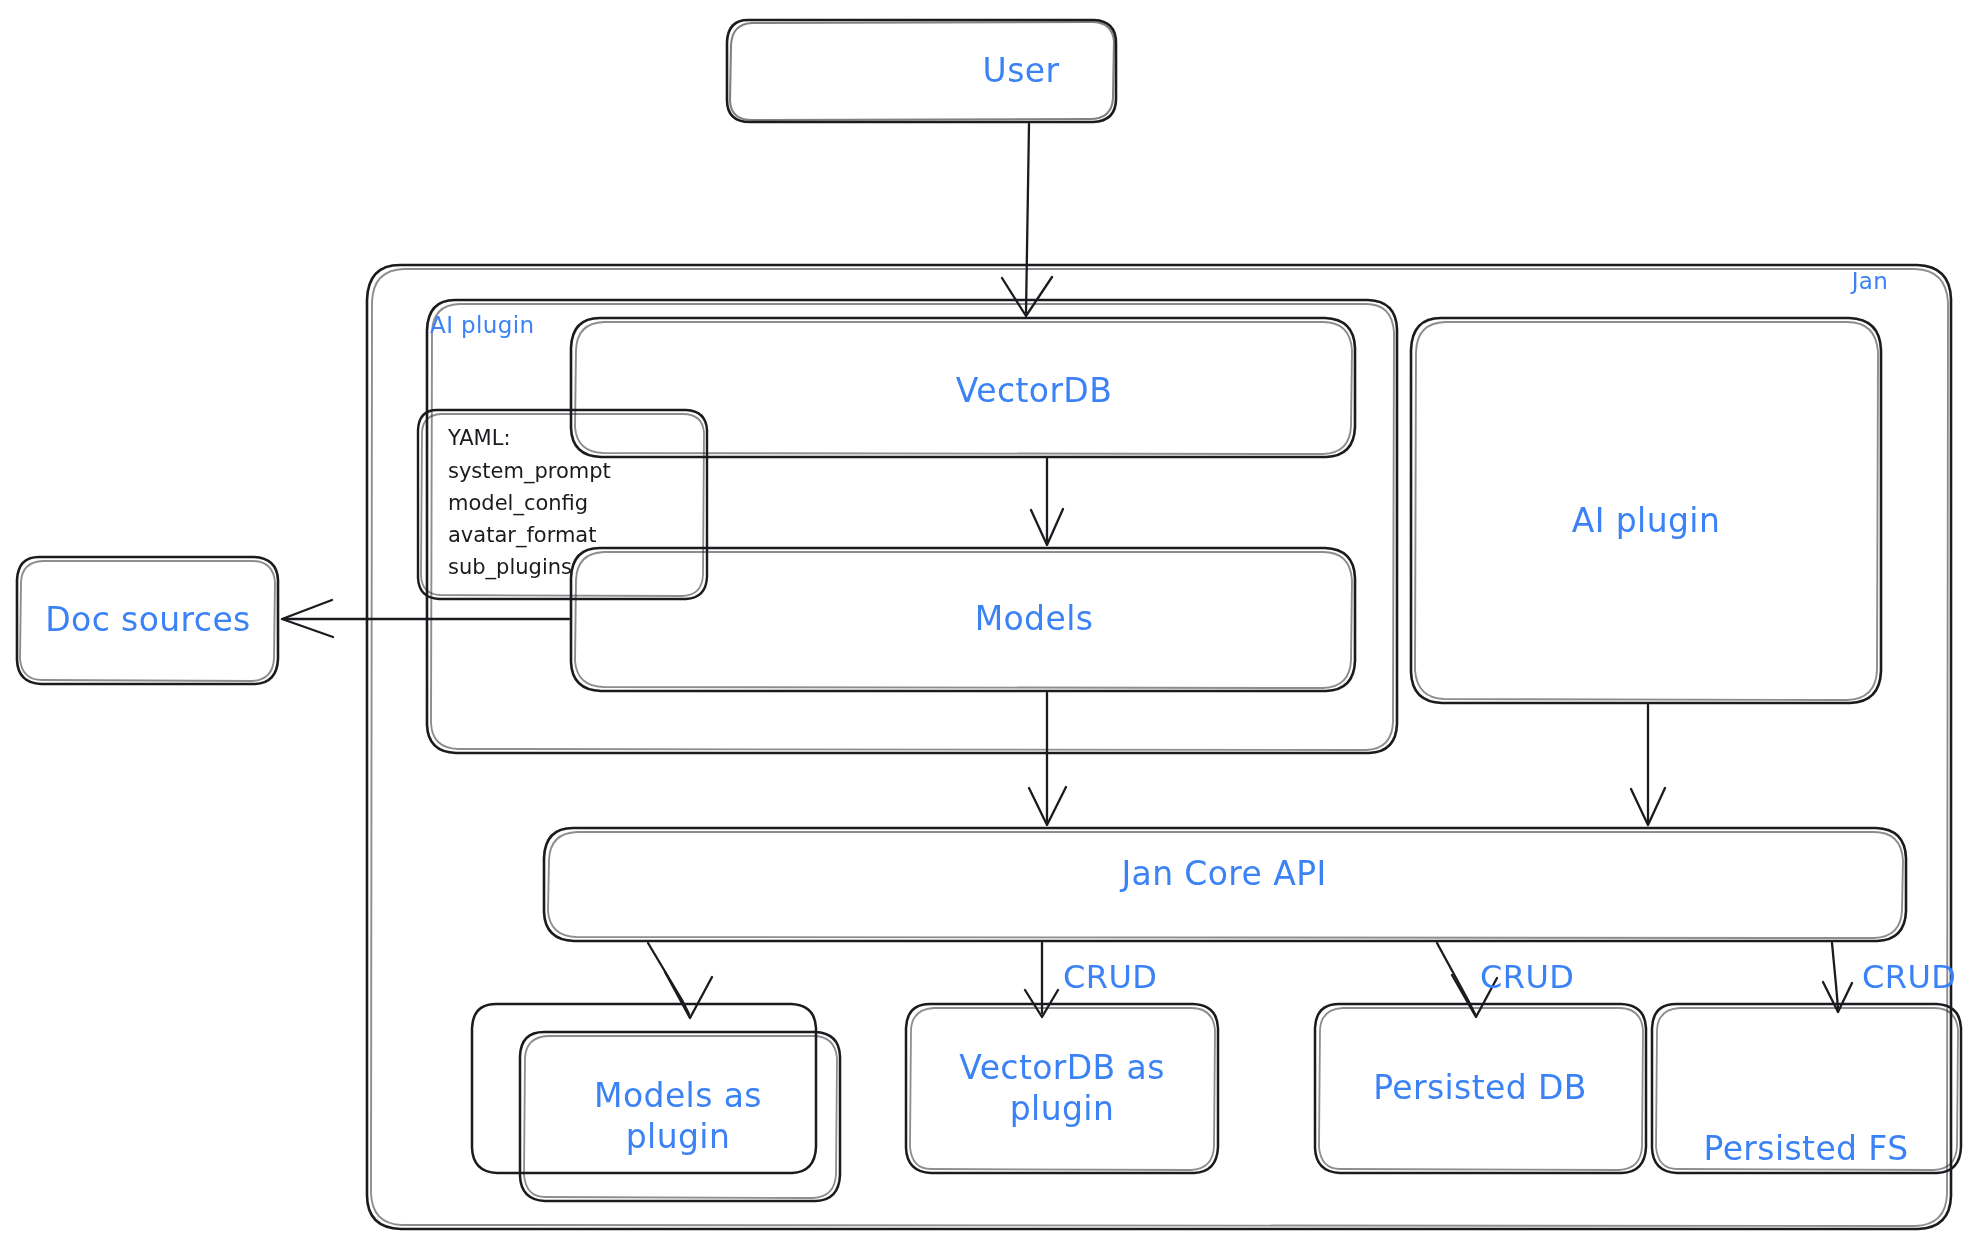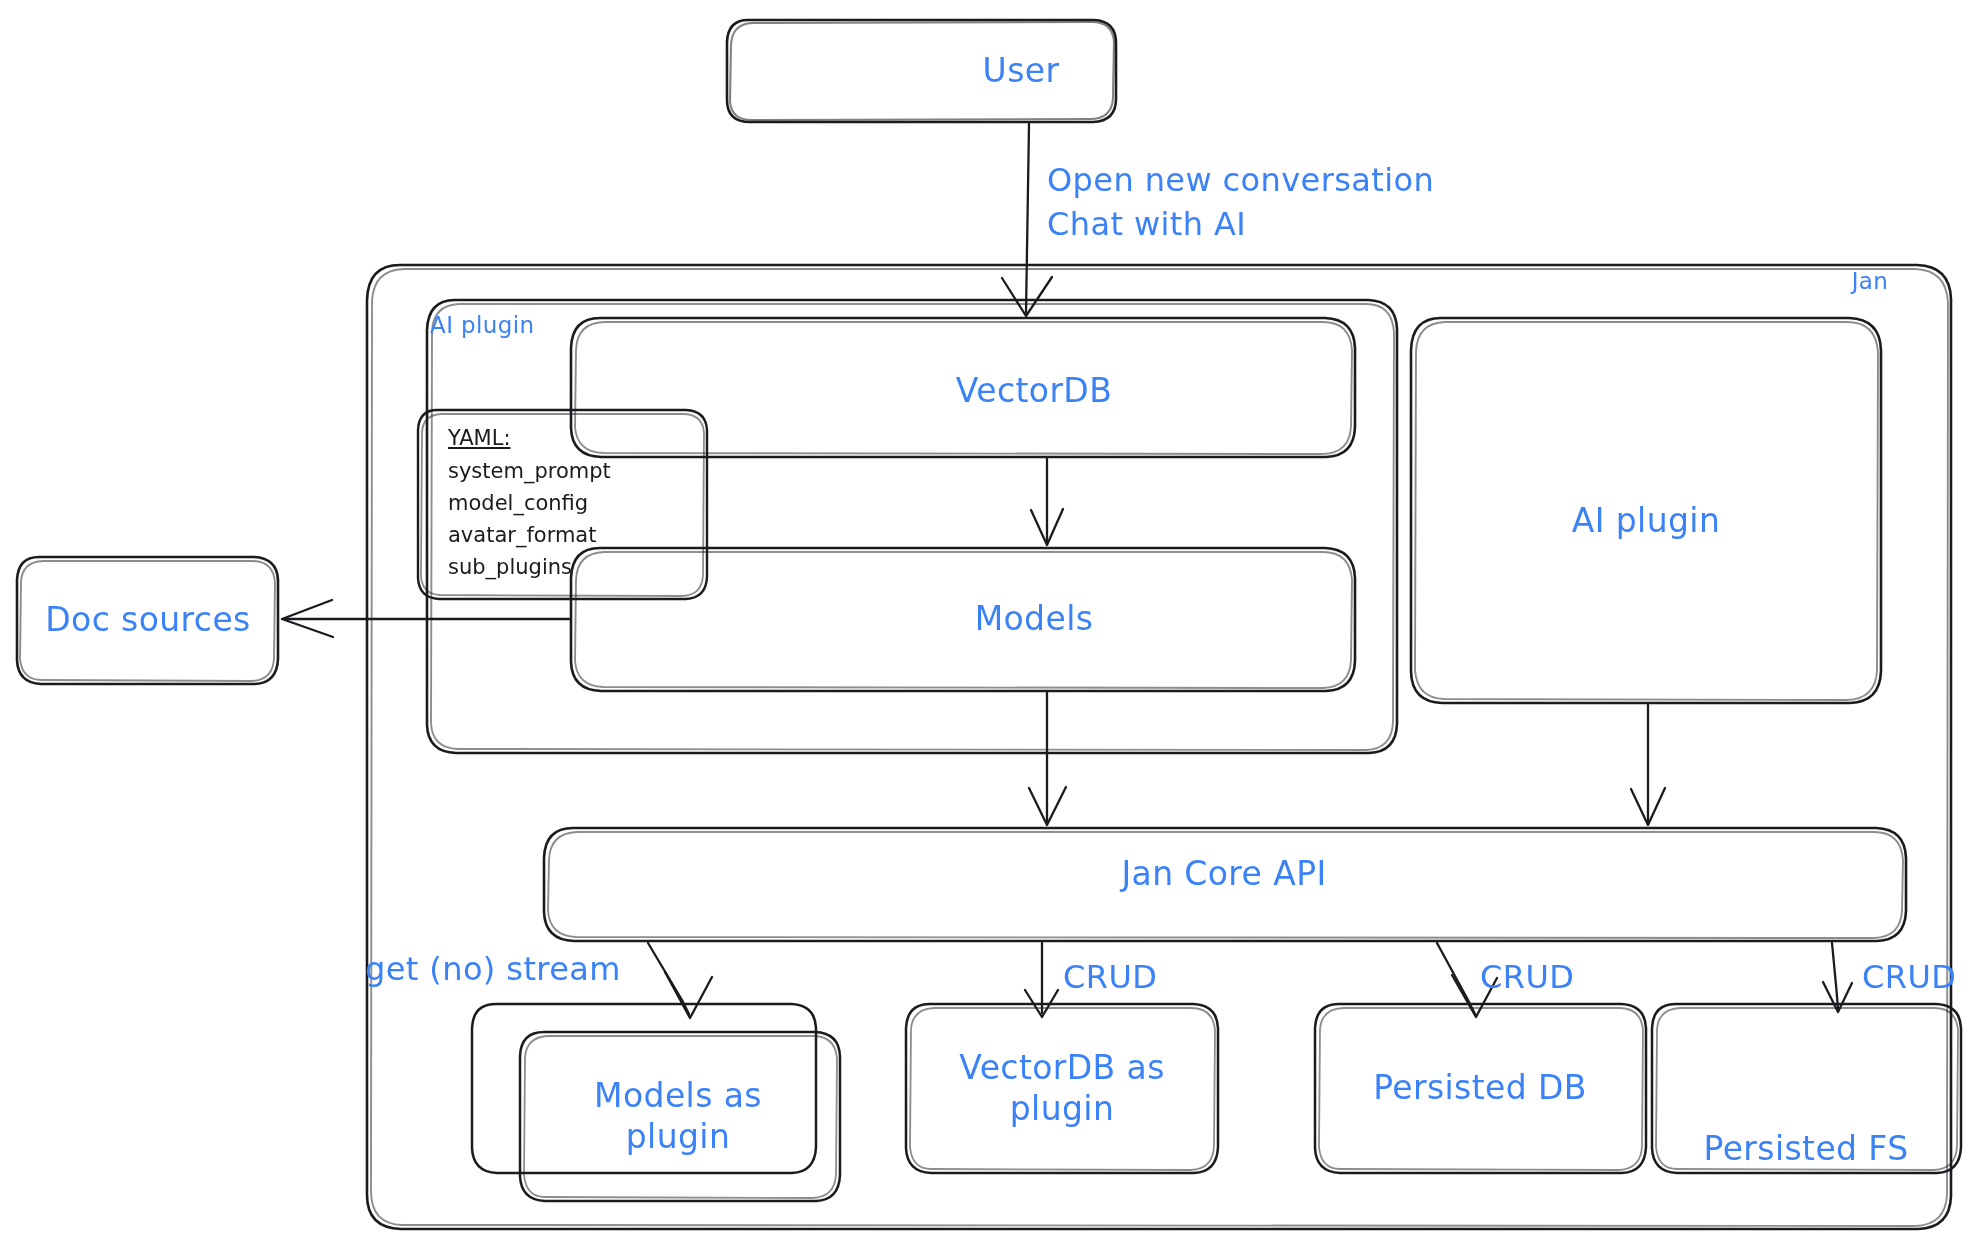--- a/index.html
+++ b/index.html
@@ -191,21 +191,21 @@
 
   </svg>
 
   <div class="group-label" style="left:1870px; top:268px; transform:translate(-50%,0);">Jan</div>
 
   <div class="group-label" style="left:430px; top:312px;">AI plugin</div>
 
   <div class="node-label" style="left:1021px; top:71px;">User</div>
   <div class="hit" style="left:727px; top:20px; width:389px; height:102px;"></div>
 
-  <div class="yaml-box-text" style="left:448px; top:424px;text-decoration:underline;">YAML:</div>
+  <div class="yaml-box-text" style="left:448px; top:424px;">YAML:</div>
   <div class="yaml-box-text" style="left:448px; top:457px;">system_prompt</div>
   <div class="yaml-box-text" style="left:448px; top:489px;">model_config</div>
   <div class="yaml-box-text" style="left:448px; top:521px;">avatar_format</div>
   <div class="yaml-box-text" style="left:448px; top:553px;">sub_plugins</div>
   <div class="hit" style="left:418px; top:410px; width:289px; height:189px;"></div>
 
   <div class="node-label" style="left:1034px; top:391px;">VectorDB</div>
   <div class="hit" style="left:571px; top:318px; width:784px; height:139px;"></div>
 
   <div class="node-label" style="left:1034px; top:619px;">Models</div>
@@ -227,24 +227,21 @@
   <div class="node-label two-line" style="left:1062px; top:1088px;">VectorDB as
 plugin</div>
   <div class="hit" style="left:906px; top:1004px; width:312px; height:169px;"></div>
 
   <div class="node-label" style="left:1480px; top:1088px;">Persisted DB</div>
   <div class="hit" style="left:1315px; top:1004px; width:331px; height:169px;"></div>
 
   <div class="node-label" style="left:1806px; top:1149px;">Persisted FS</div>
   <div class="hit" style="left:1652px; top:1004px; width:309px; height:169px;"></div>
 
-  <div class="edge-label" style="left:1047px; top:158px;">Open new conversation
-Chat with AI</div>
-
-  <div class="edge-label" style="left:365px; top:947px;">get (no) stream</div>
+
 
   <div class="edge-label" style="left:1063px; top:955px;">CRUD</div>
 
   <div class="edge-label" style="left:1480px; top:955px;">CRUD</div>
 
   <div class="edge-label" style="left:1862px; top:955px;">CRUD</div>
 
 </div>
 
 </body></html>

